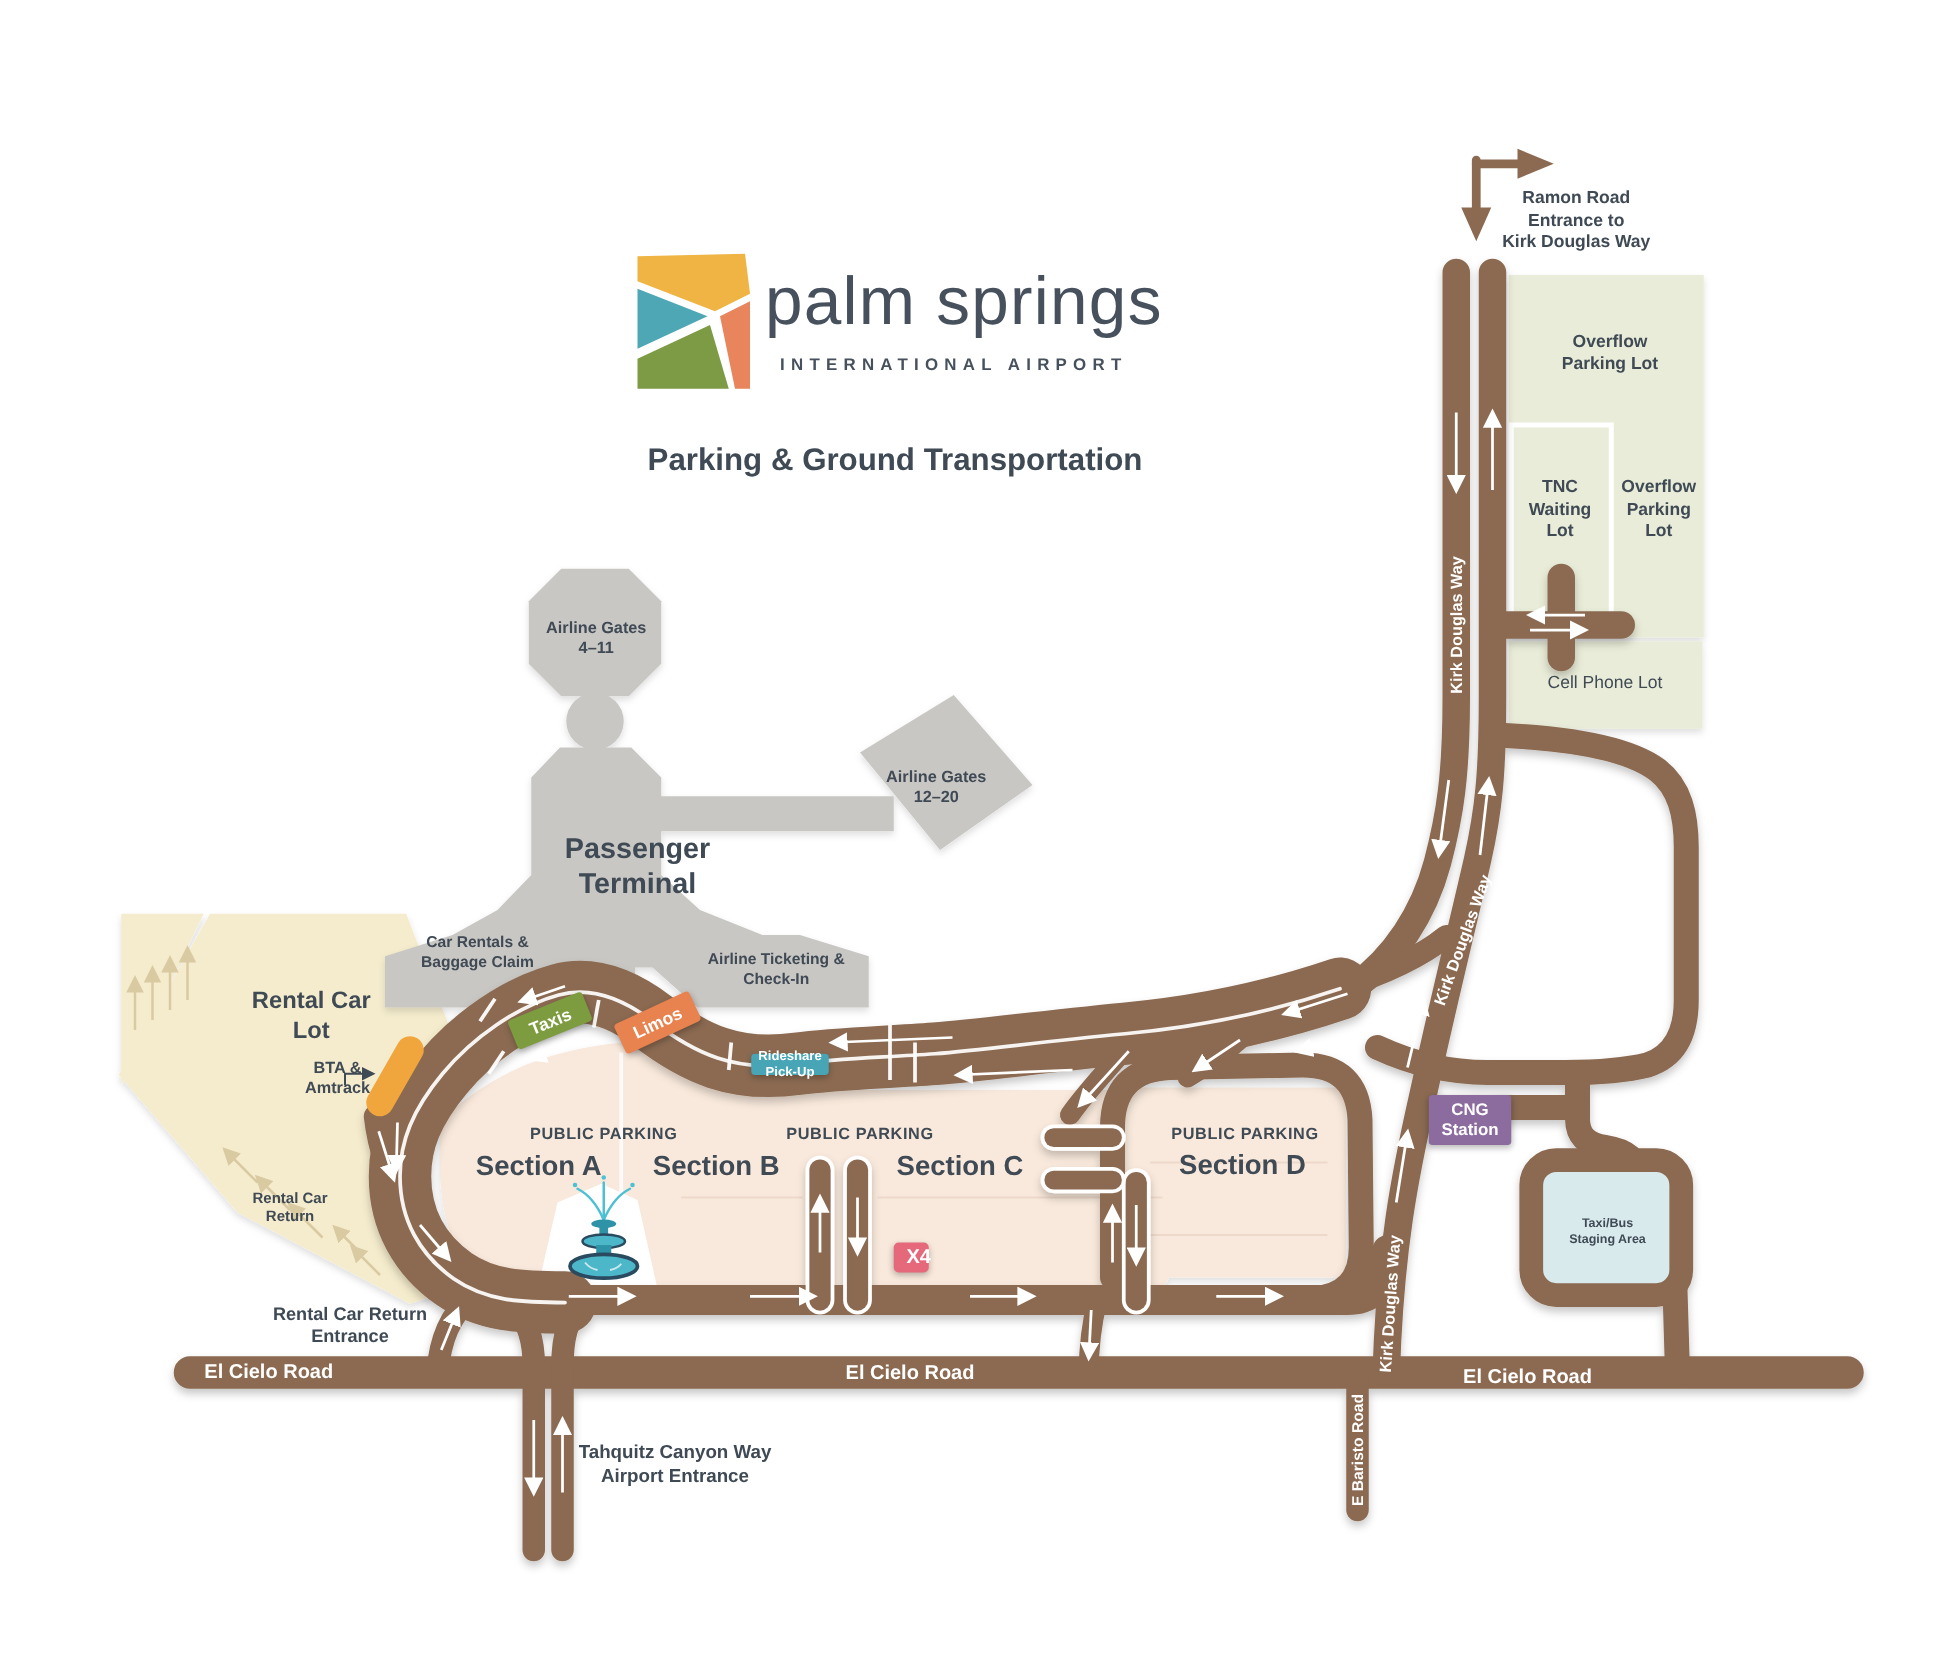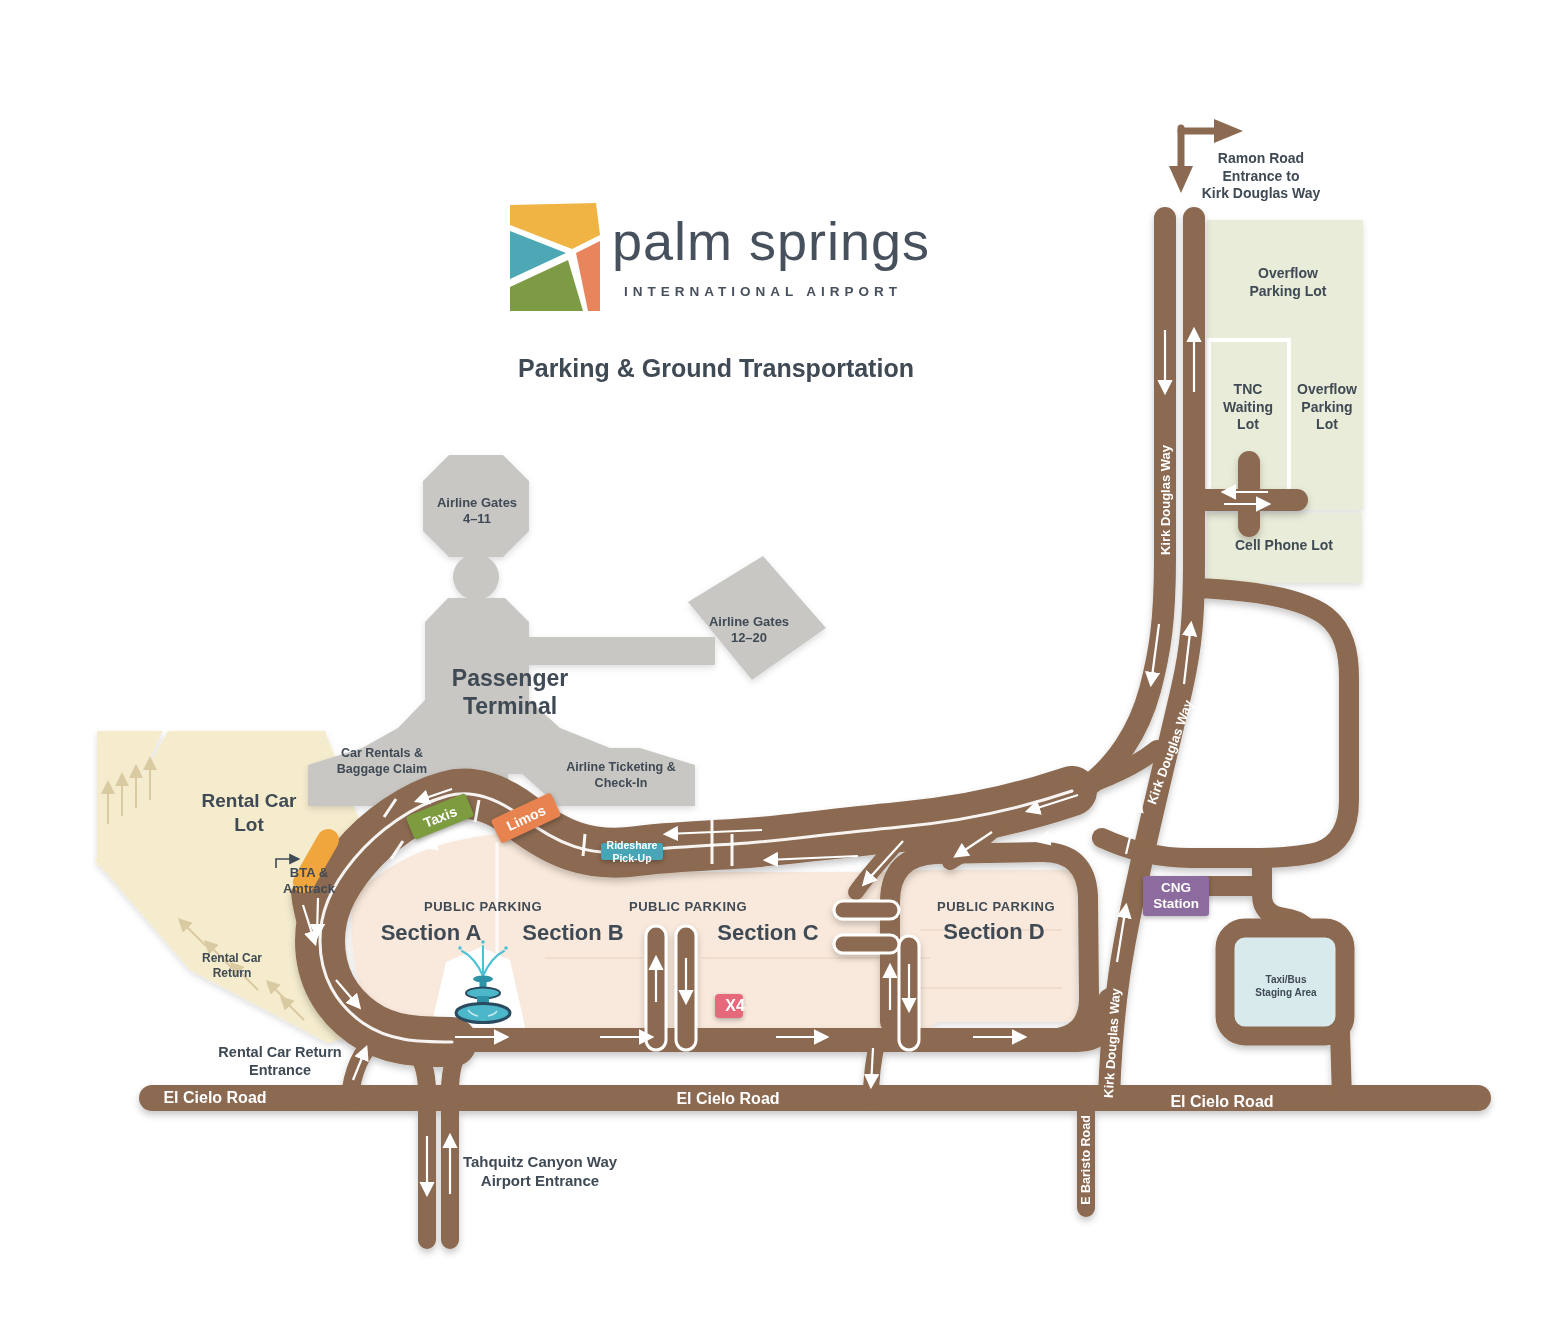--- a/index.html
+++ b/index.html
@@ -209,28 +209,28 @@
 Kirk Douglas Way</div>
 
 <div class="lbl" style="left:1288px;top:282px;font-size:14px;font-weight:700;">Overflow
 Parking Lot</div>
 <div class="lbl" style="left:1248px;top:407px;font-size:14px;font-weight:700;">TNC
 Waiting
 Lot</div>
 <div class="lbl" style="left:1327px;top:407px;font-size:14px;font-weight:700;">Overflow
 Parking
 Lot</div>
-<div class="lbl" style="left:1284px;top:546px;font-size:14px;font-weight:700;">Cell Phone Lot</div>
+<div class="lbl" style="left:1284px;top:546px;font-size:14px;font-weight:400;">Cell Phone Lot</div>
 <div class="lbl" style="left:1286px;top:986px;font-size:10px;font-weight:700;">Taxi/Bus
 Staging Area</div>
 <div class="lbl" style="left:249px;top:813px;font-size:19px;font-weight:700;">Rental Car
 Lot</div>
 <div class="lbl" style="left:232px;top:966px;font-size:12px;font-weight:700;">Rental Car
 Return</div>
-<div class="lbl" style="left:270px;top:881px;font-size:13px;font-weight:700;margin-left:39px;">BTA &amp;
+<div class="lbl" style="left:270px;top:863px;font-size:13px;font-weight:700;">BTA &amp;
 Amtrack</div>
 
 <div class="lbl" style="left:476px;top:693px;font-size:23px;font-weight:700;line-height:1.2;margin-left:34px;">Passenger
 Terminal</div>
 <div class="lbl" style="left:477px;top:511px;font-size:13px;font-weight:700;">Airline Gates
 4–11</div>
 <div class="lbl" style="left:749px;top:630px;font-size:13px;font-weight:700;">Airline Gates
 12–20</div>
 <div class="lbl" style="left:382px;top:762px;font-size:12.5px;font-weight:700;">Car Rentals &amp;
 Baggage Claim</div>

